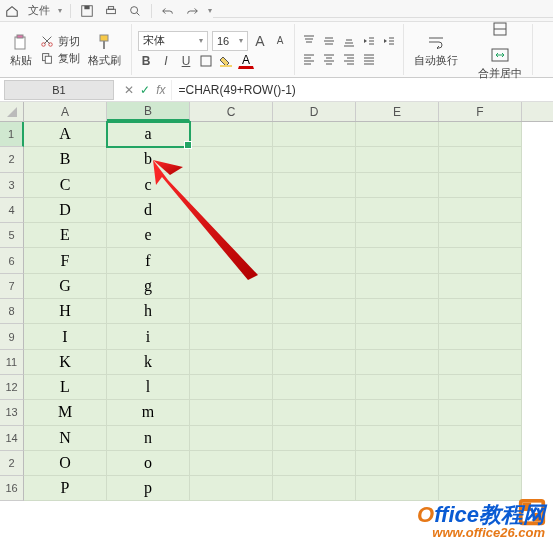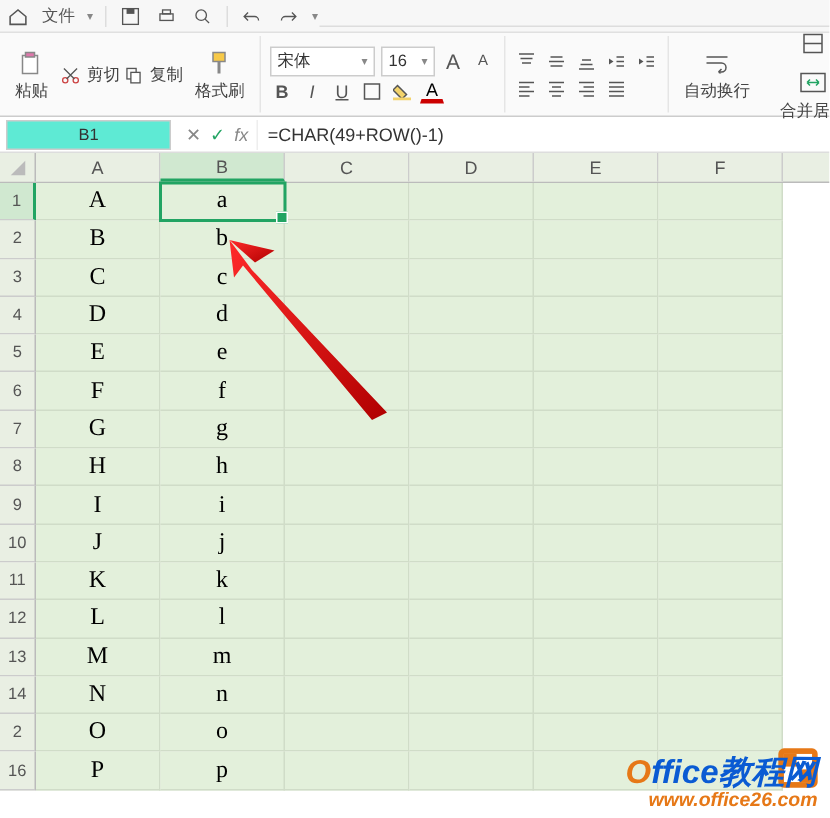--- a/index.html
+++ b/index.html
@@ -15,21 +15,21 @@
 .big-btn { display: flex; flex-direction: column; align-items: center; justify-content: space-between; gap: 1px; padding: 2px 4px; cursor: pointer; }
 .big-btn .ic { width: 20px; height: 20px; display: flex; align-items: center; justify-content: center; }
 .small-lbl { font-size: 11px; color: #444; white-space: nowrap; }
 .font-sel { border: 1px solid #ccc; height: 20px; font-size: 11px; padding: 0 4px; background: #fff; display: flex; align-items: center; min-width: 70px; justify-content: space-between; }
 .size-sel { border: 1px solid #ccc; height: 20px; font-size: 11px; padding: 0 4px; background: #fff; display: flex; align-items: center; min-width: 36px; justify-content: space-between; }
 .ic-s { width: 16px; height: 16px; border: 1px solid transparent; display: flex; align-items: center; justify-content: center; color: #555; cursor: pointer; font-size: 12px; }
 .ic-s.bold { font-weight: 700; }
 .ic-s.italic { font-style: italic; }
 .ic-s.under { text-decoration: underline; }
 .namebox-row { height: 24px; display: flex; align-items: center; border-bottom: 1px solid #ddd; background: #fff; }
-.name-box { width: 110px; height: 20px; border: 1px solid #ccc; margin: 0 4px; font-size: 11px; display: flex; align-items: center; justify-content: center; color: #333; background: #5eead4; }
+.name-box { width: 110px; height: 20px; border: 1px solid #ccc; margin: 0 4px; font-size: 11px; display: flex; align-items: center; justify-content: center; color: #333; background: #e5e5e5; }
 .fx-icons { display: flex; align-items: center; gap: 6px; color: #888; padding: 0 6px; }
 .formula-bar { flex: 1; height: 20px; border-left: 1px solid #eee; padding: 0 6px; font-size: 12px; font-family: "SimSun", serif; display: flex; align-items: center; }
 .sheet { position: relative; }
 .colhdr { display: flex; height: 20px; background: #e9efe3; border-bottom: 1px solid #bbb; }
 .corner { width: 24px; border-right: 1px solid #bbb; background: #e9efe3; display:flex; align-items:center; justify-content:center; }
 .ch { border-right: 1px solid #ccc; display: flex; align-items: center; justify-content: center; font-size: 12px; color: #555; background: #e9efe3; }
 .ch.sel { background: #d0e8d0; border-bottom: 2px solid #22a463; }
 .ch:nth-child(2){width:83px}.ch:nth-child(3){width:83px}.ch:nth-child(4){width:83px}.ch:nth-child(5){width:83px}.ch:nth-child(6){width:83px}.ch:nth-child(7){width:83px}
 .rows { }
 .row { display: flex; height: 25.3px; }
@@ -104,21 +104,21 @@
     <div class="grp-row">
       <div class="big-btn">
         <div class="ic">
             <svg width="18" height="18" viewBox="0 0 18 18">
               <rect x="3" y="4" width="10" height="12" fill="#fff" stroke="#888"></rect>
               <rect x="5" y="2" width="6" height="3" fill="#d7a" stroke="#888"></rect>
             </svg>
           </div>
         <span class="small-lbl">粘贴</span>
       </div>
-      <div style="display:flex;flex-direction:row;gap:2px">
+      <div style="display:flex;flex-direction:column;gap:2px">
         <div class="grp-row">
             <svg width="14" height="14" viewBox="0 0 16 16">
               <circle cx="4" cy="12" r="2" fill="none" stroke="#c44"></circle>
               <circle cx="12" cy="12" r="2" fill="none" stroke="#c44"></circle>
               <path d="M5 11L13 3M11 11L3 3" stroke="#555"></path>
             </svg>
             <span class="small-lbl">剪切</span>
           </div>
         <div class="grp-row">
             <svg width="14" height="14" viewBox="0 0 16 16">
@@ -387,29 +387,20 @@
       <div class="row">
         <div class="rh">9</div>
         <div class="cell">I</div>
         <div class="cell">i</div>
         <div class="cell"></div>
         <div class="cell"></div>
         <div class="cell"></div>
         <div class="cell"></div>
       </div>
       <div class="row">
-        <div class="rh">10</div>
-        <div class="cell">J</div>
-        <div class="cell">j</div>
-        <div class="cell"></div>
-        <div class="cell"></div>
-        <div class="cell"></div>
-        <div class="cell"></div>
-      </div>
-      <div class="row">
         <div class="rh">11</div>
         <div class="cell">K</div>
         <div class="cell">k</div>
         <div class="cell"></div>
         <div class="cell"></div>
         <div class="cell"></div>
         <div class="cell"></div>
       </div>
       <div class="row">
         <div class="rh">12</div>

